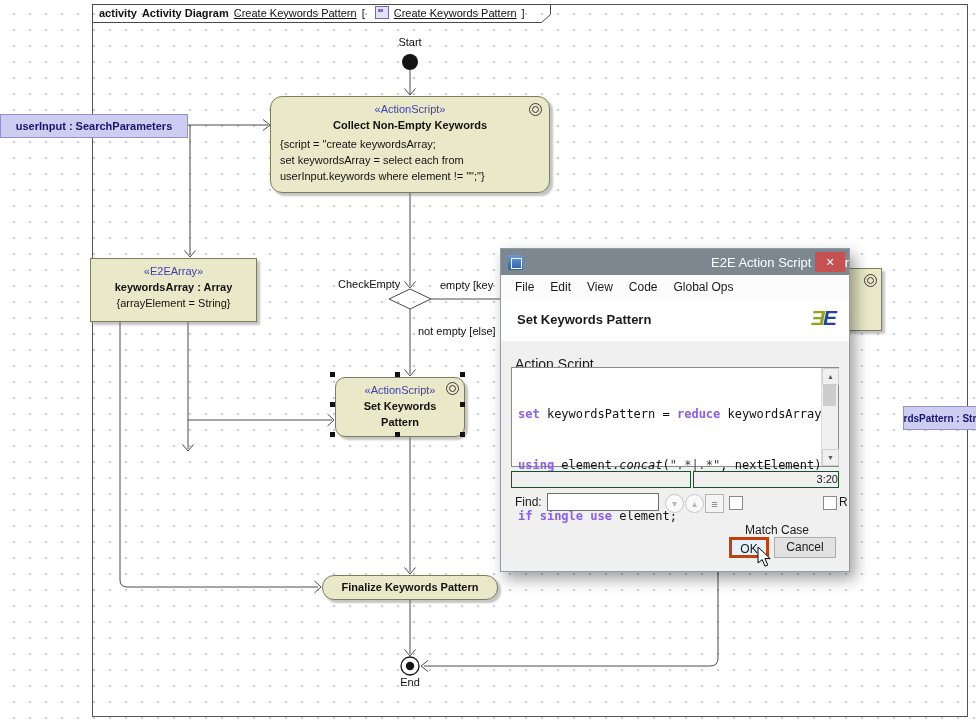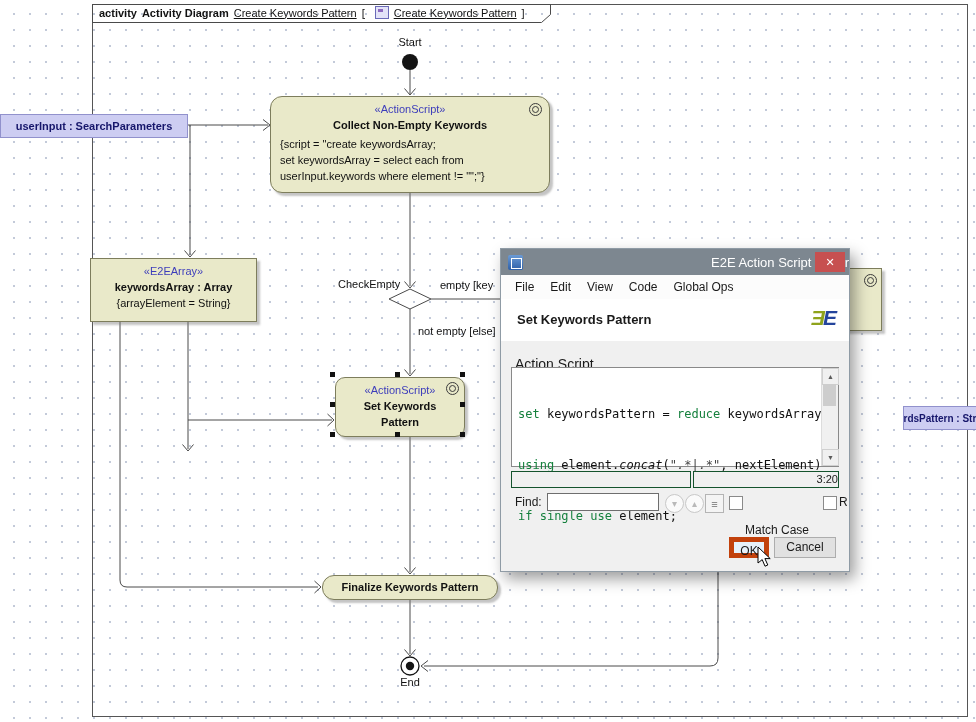--- a/index.html
+++ b/index.html
@@ -45,41 +45,41 @@
   #menubar .mi{padding:0 8px;font-size:12px;}
   #dlg-header{position:absolute;left:0;top:50px;right:0;height:42px;background:#fff;border-bottom:7px solid #ec4899;}
   #dlg-header .h-title{position:absolute;left:16px;top:13px;font-weight:bold;font-size:13px;}
   .e2e-logo{position:absolute;right:14px;top:7px;font-size:21px;font-weight:800;font-style:italic;letter-spacing:-2px;}
   .e2e-logo .g{color:#8fa31c;}
   .e2e-logo .bl{color:#24449c;}
   #dlg-body{position:absolute;left:0;top:92px;right:0;bottom:0;background:#f0f0f0;}
   .section-label{position:absolute;left:14px;top:15px;font-size:14px;text-align:center;}
   #code-box{position:absolute;left:10px;top:26px;width:326px;height:98px;background:#fff;border:1px solid #898989;}
   #code-text{position:absolute;left:6px;top:4px;right:18px;font-family:"DejaVu Sans Mono",monospace;font-size:12px;line-height:17px;white-space:pre;}
-  .kw{color:#15803d;font-weight:normal;}
+  .kw{color:#8b5cf6;font-weight:bold;}
   .pl{color:#111;}
   .fn{color:#111;font-style:italic;}
   .str{color:#444;font-style:italic;}
   #code-scroll{position:absolute;right:0;top:0;bottom:0;width:16px;background:#f0f0f0;border-left:1px solid #dcdcdc;}
   .sb-btn{position:absolute;left:0;width:15px;height:15px;background:#f0f0f0;border:1px solid #d0d0d0;
     display:flex;align-items:center;justify-content:center;font-size:7px;color:#5a5a5a;}
   .sb-thumb{position:absolute;left:1px;top:16px;width:13px;height:22px;background:#cdcdcd;}
   .status-cell{position:absolute;top:130px;height:15px;background:#f0f0f0;border:1px solid #14532d;
     font-size:11px;text-align:right;line-height:15px;}
   #find-row{position:absolute;left:0;top:152px;right:0;height:20px;}
   .find-label{position:absolute;left:14px;top:2px;font-size:12px;}
   .find-input{position:absolute;left:46px;top:0;width:112px;height:18px;background:#fff;border:1px solid #6e6e6e;box-sizing:border-box;}
   .rnd-btn{position:absolute;top:1px;width:17px;height:17px;border:1px solid #c8c8c8;border-radius:50%;background:#fafafa;
     color:#b9b9b9;display:flex;align-items:center;justify-content:center;font-size:10px;line-height:10px;}
   .sq-btn{position:absolute;top:1px;width:17px;height:17px;border:1px solid #b4b4b4;background:#f4f4f4;
     color:#6f6f6f;display:flex;align-items:center;justify-content:center;font-size:11px;}
   .cb{position:absolute;top:3px;width:12px;height:12px;background:#fff;border:1px solid #8a8a8a;}
   .cb-label{position:absolute;top:2px;font-size:12px;white-space:nowrap;}
   .btn{position:absolute;top:196px;height:21px;box-sizing:border-box;font-size:12px;text-align:center;line-height:19px;}
-  #ok-btn{left:228px;width:40px;background:#e6f1fb;border:5px solid #c2410c;}
+  #ok-btn{left:228px;width:40px;background:#e6f1fb;border:3px solid #c2410c;}
   #cancel-btn{left:273px;width:62px;background:#e1e1e1;border:1px solid #adadad;}
   #cursor{position:absolute;left:757px;top:546px;z-index:20;}
 </style>
 </head>
 <body>
 
 <div id="stage">
 
   <svg class="layer" width="976" height="722">
 

